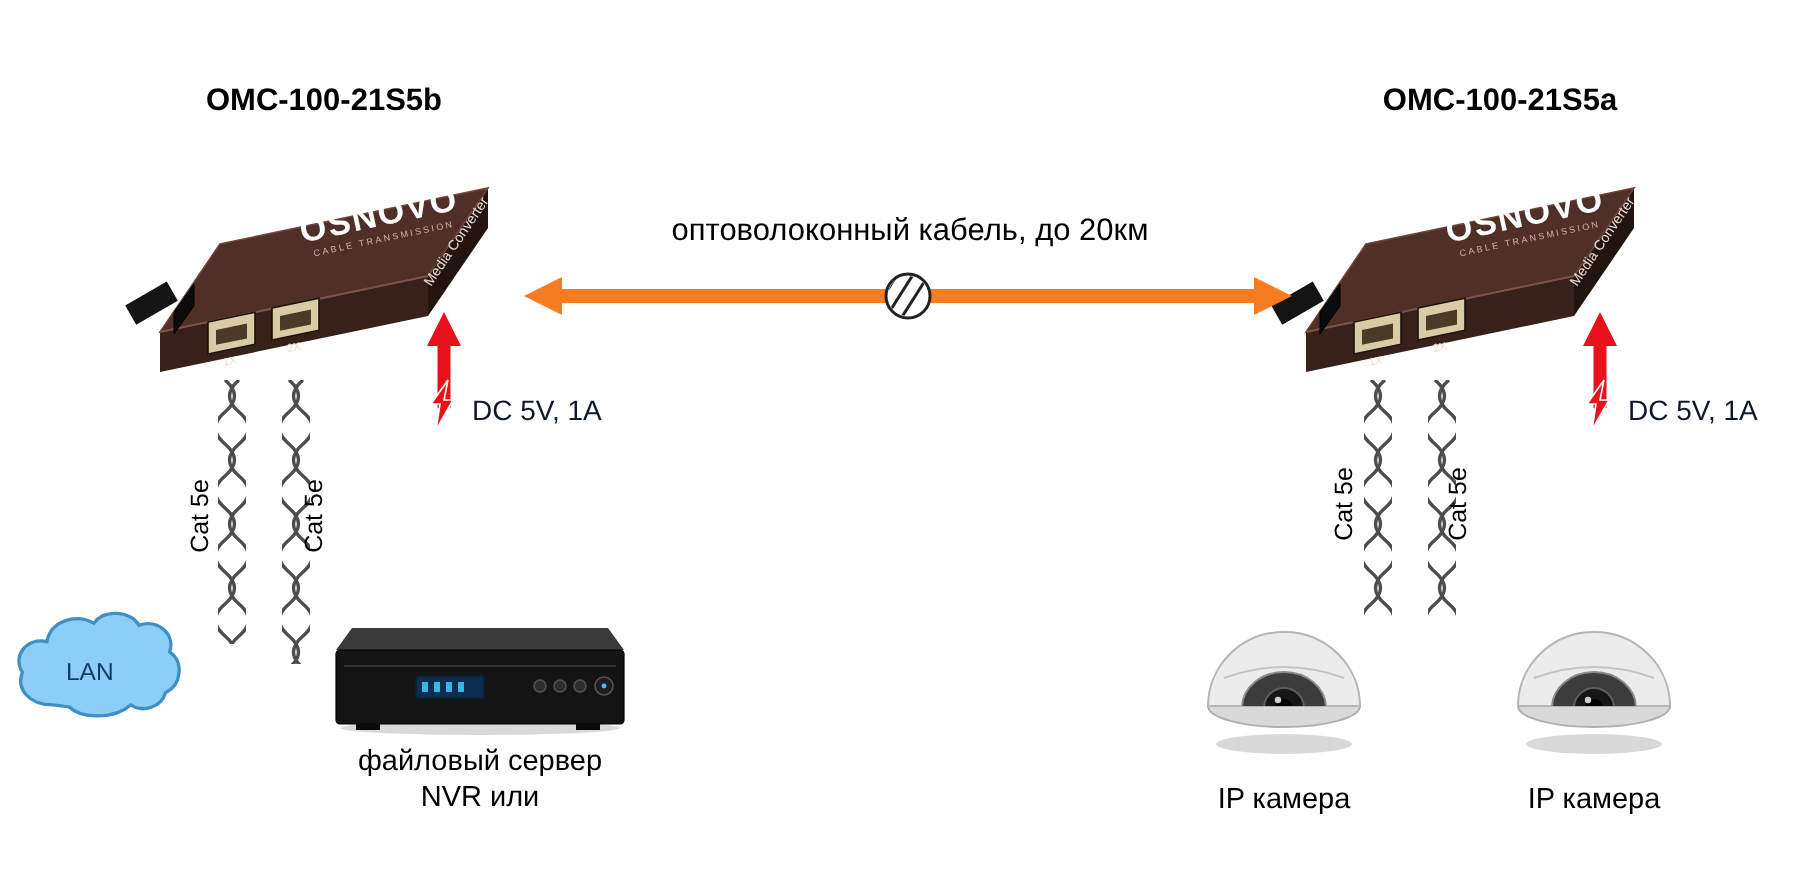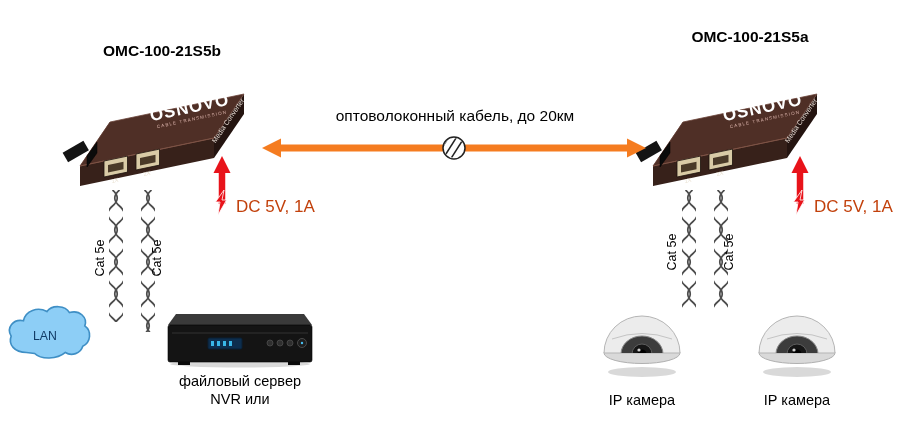--- a/index.html
+++ b/index.html
@@ -1,32 +1,32 @@
 <!DOCTYPE html>
 <html><head>
 <meta charset="utf-8">
 <style>
   html,body{margin:0;padding:0;background:#ffffff;font-family:"Liberation Sans",sans-serif;}
   .stage{position:relative;width:900px;height:442px;background:#ffffff;overflow:hidden;}
   .abs{position:absolute;}
   .title{font-weight:bold;font-size:15.5px;text-align:center;color:#000;}
   .biglbl{font-size:15.5px;text-align:center;color:#000;}
-  .lbl{font-size:17px;color:#c2410c;text-align:right;}
+  .lbl{font-size:14px;color:#0f172a;text-align:right;}
   .lbl15{font-size:14.5px;color:#000;text-align:center;line-height:18px;}
   .cat{font-size:12.5px;color:#000;width:60px;height:16px;line-height:16px;text-align:center;transform:rotate(-90deg);}
   svg.abs{display:block;}
   text{font-family:"Liberation Sans",sans-serif;}
 </style>
 </head>
 <body>
 
 <div class="stage">
 
   <div class="abs title" style="left:62px;top:42px;width:200px;">OMC-100-21S5b</div>
-  <div class="abs title" style="left:650px;top:28px;width:200px;">OMC-100-21S5a</div>
+  <div class="abs title" style="left:650px;top:42px;width:200px;">OMC-100-21S5a</div>
 
   <svg class="abs" style="left:62px;top:80px;" width="200" height="118" viewBox="0 0 200 118">
     <polygon points="18,86 48,42 48,62 18,106" fill="#2b1a14"></polygon>
     <polygon points="152,58 182,14 182,34 152,78" fill="#241410"></polygon>
     <polygon points="18,86 152,58 152,78 18,106" fill="#37211a"></polygon>
     <polygon points="18,86 152,58 182,14 48,42" fill="#4f2f26" stroke="#6b443a" stroke-width="0.8"></polygon>
     <line x1="18" y1="86" x2="152" y2="58" stroke="#7d5244" stroke-width="1"></line>
     <rect x="2" y="66" width="24" height="11" transform="rotate(-30 14 72)" fill="#141414"></rect>
     <polygon points="25,76 35,62 35,73 25,87" fill="#0b0b0b" stroke="#000" stroke-width="0.5"></polygon>
     <polygon points="42,81 65.5,76.1 65.5,92.1 42,97" fill="#d9cba6" stroke="#1c110c" stroke-width="0.8"></polygon>

